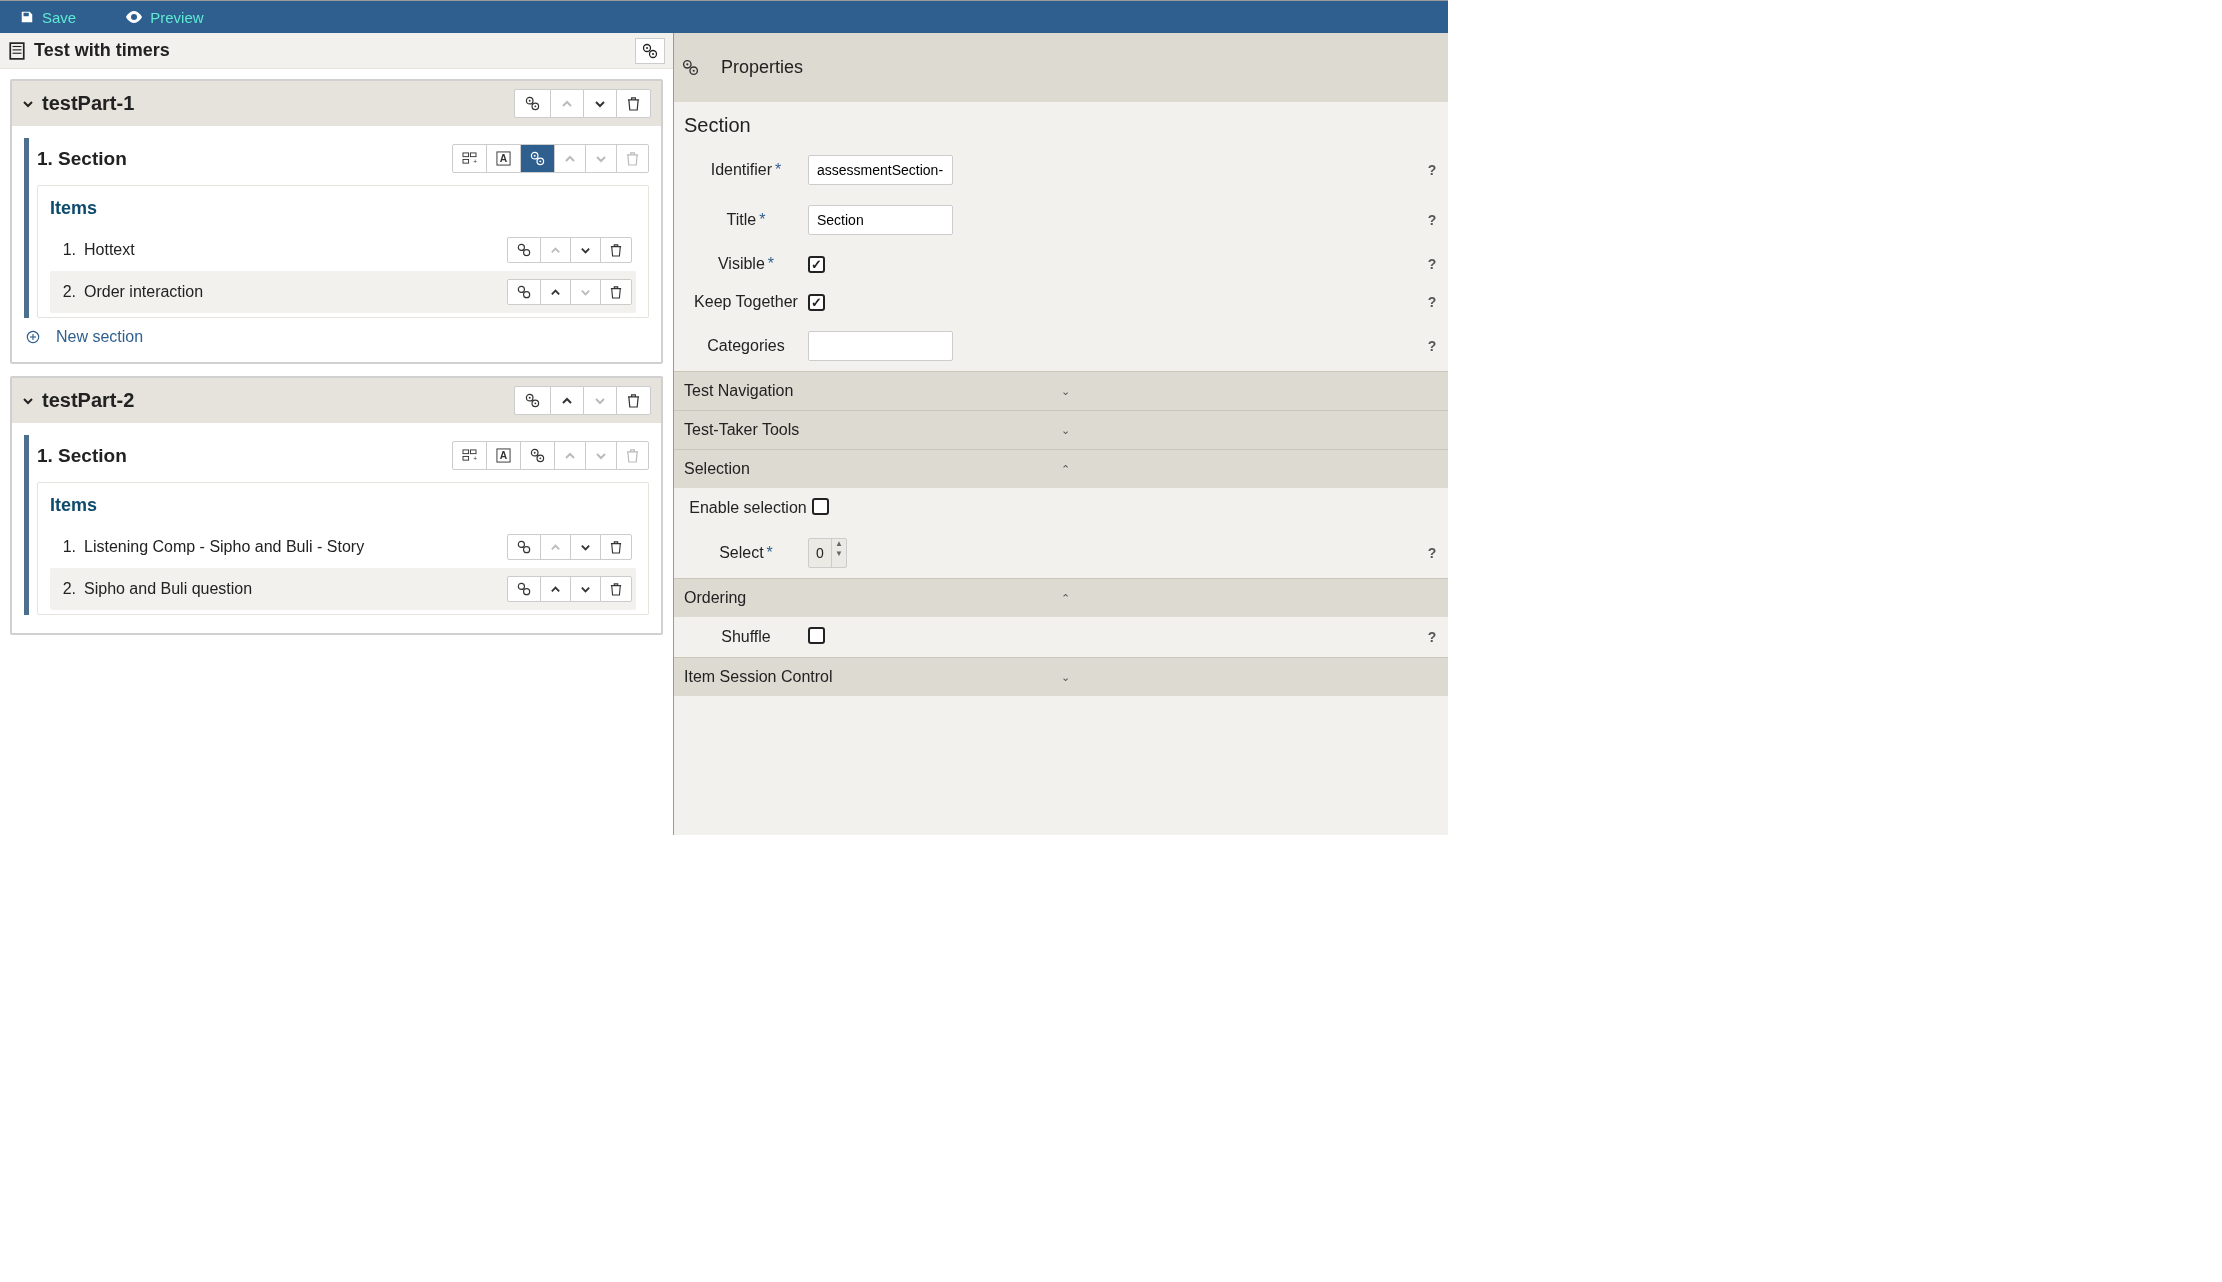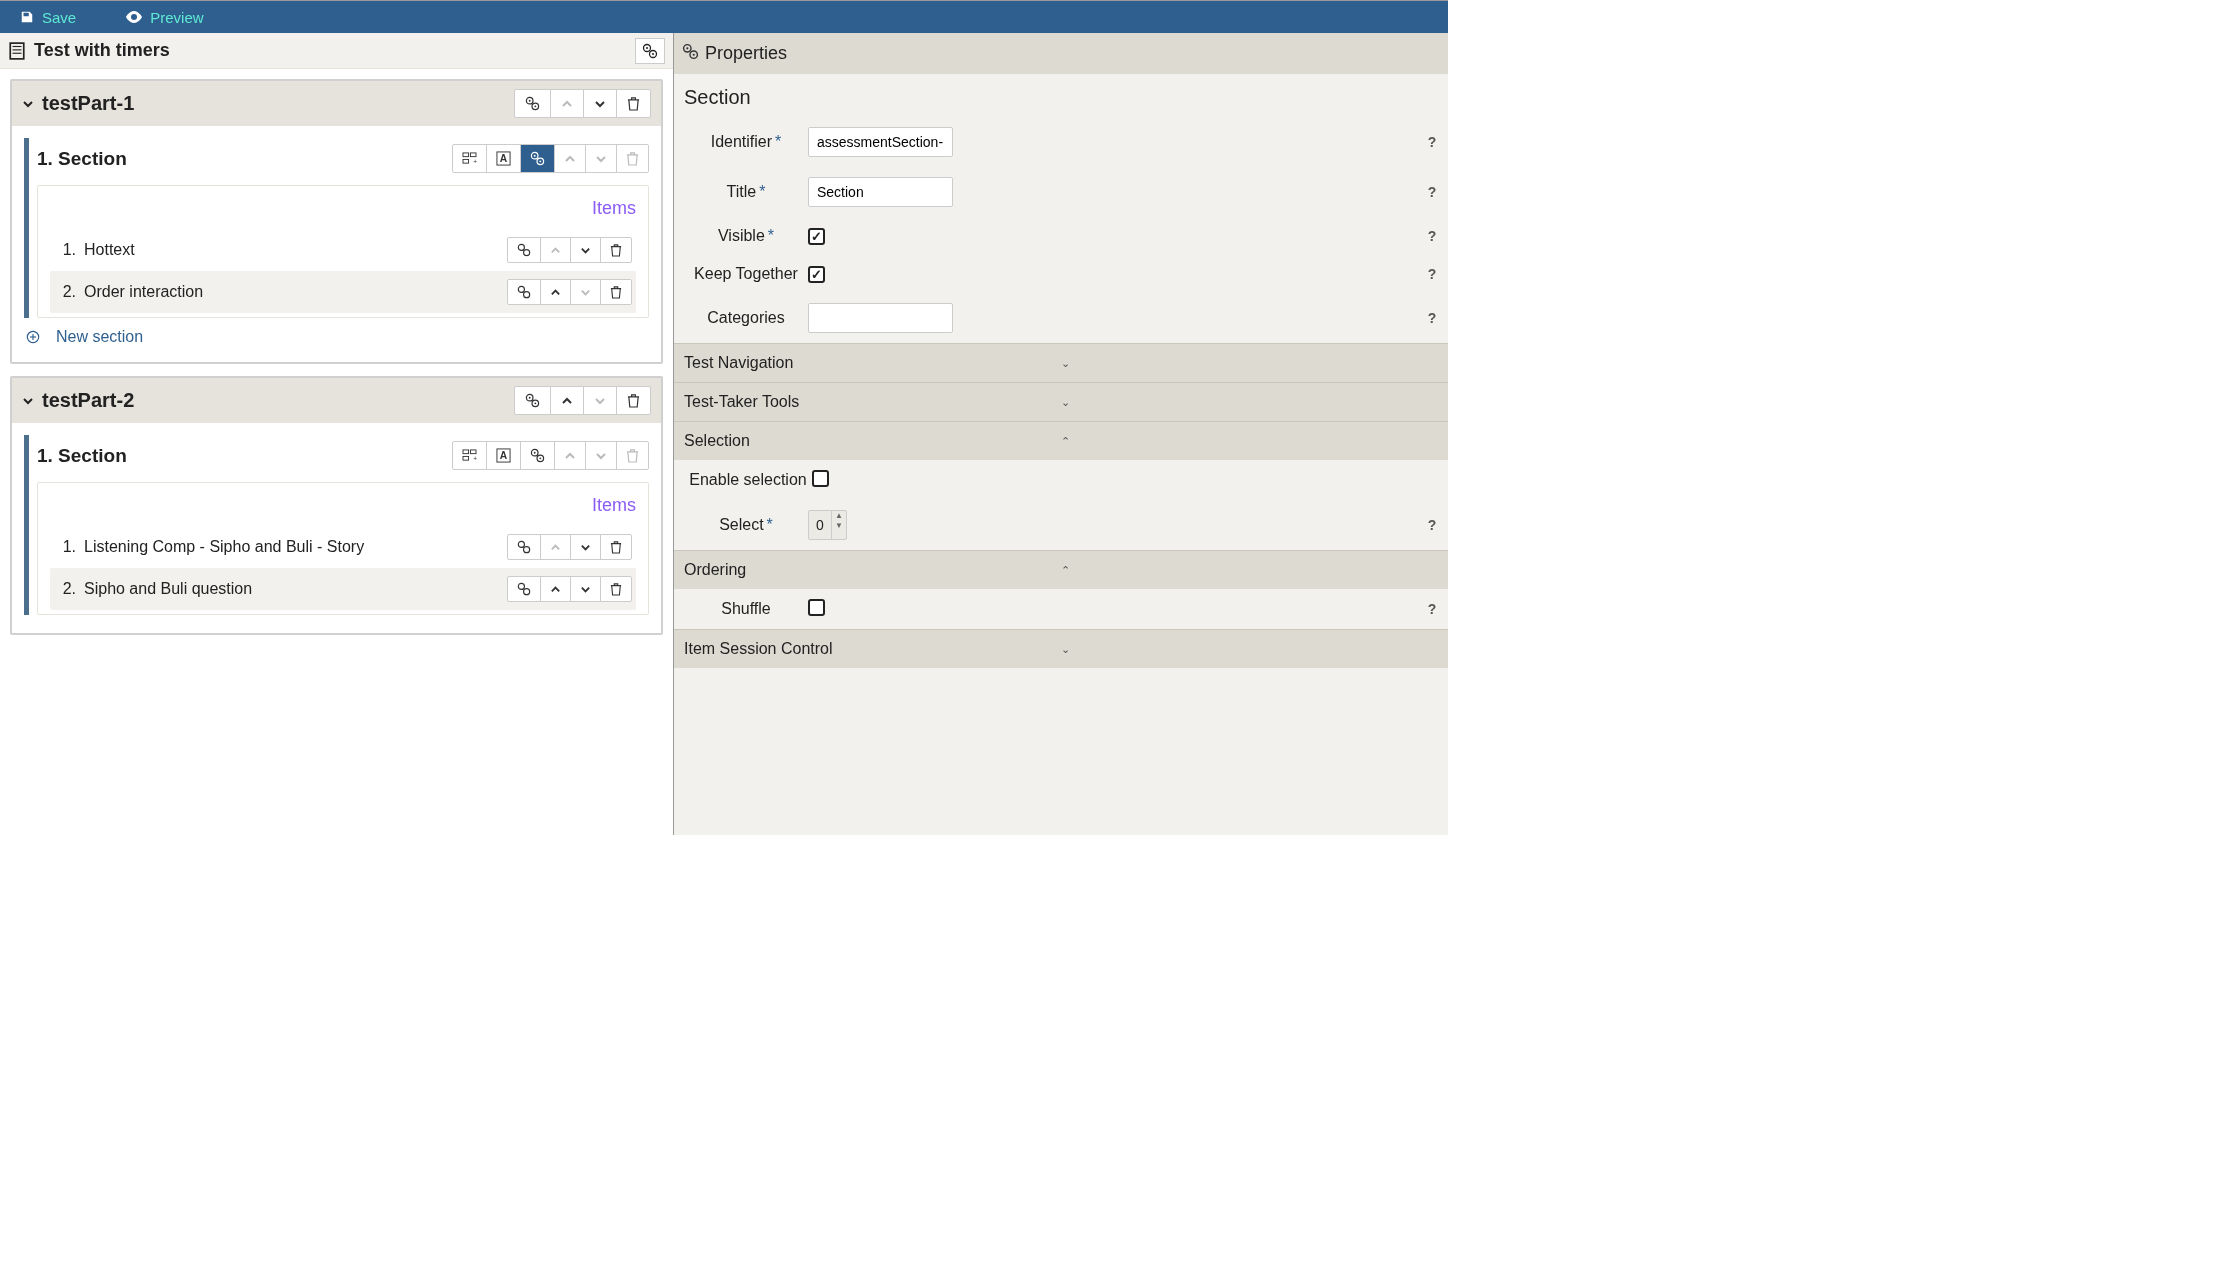--- a/index.html
+++ b/index.html
@@ -24,32 +24,32 @@
 .testpart-body { padding: 12px; background: #fff; }
 .section { border-left: 5px solid #4d6f8e; padding-left: 8px; margin-bottom: 6px; }
 .section-header { display: flex; align-items: center; padding: 6px 0; }
 .section-header h3 { font-size: 19px; font-weight: bold; flex: 1; }
 .secactions { display: flex; border: 1px solid #ccc; border-radius: 2px; background: #fff; }
 .secactions .sact { padding: 6px 9px; border-right: 1px solid #ccc; cursor: pointer; display: flex; align-items: center; justify-content: center; min-width: 24px; }
 .secactions .sact:last-child { border-right: none; }
 .secactions .sact.disabled { color: #bbb; cursor: default; }
 .secactions .sact.active { background: #2e5f8e; color: #fff; }
 .itemsbox { border: 1px solid #e6e3dc; border-radius: 2px; margin-top: 6px; padding: 12px 12px 4px 12px; }
-.itemsbox h4 { font-size: 18px; font-weight: normal; color: #8b5cf6; margin-bottom: 10px; text-align: right; }
+.itemsbox h4 { font-size: 18px; font-weight: bold; color: #0c4a6e; margin-bottom: 10px; }
 .itemrow { display: flex; align-items: center; padding: 8px 4px; border-radius: 2px; }
 .itemrow.alt { background: #f3f1ee; }
 .itemrow .num { width: 22px; text-align: right; margin-right: 8px; font-size: 16px; }
 .itemrow .itxt { flex: 1; font-size: 16px; }
 .itemactions { display: flex; border: 1px solid #ccc; background: #fff; border-radius: 2px; }
 .itemactions .iact { padding: 5px 9px; border-right: 1px solid #ccc; cursor: pointer; display: flex; align-items: center; justify-content: center; min-width: 24px; }
 .itemactions .iact:last-child { border-right: none; }
 .itemactions .iact.disabled { color: #bbb; cursor: default; }
 .newsection { display: flex; align-items: center; gap: 16px; color: #2e5f8e; font-size: 16px; cursor: pointer; padding: 4px 2px; }
 .right { flex: 1; background: #f3f1ee; overflow-y: auto; display: flex; flex-direction: column; }
-.propheader { display: flex; align-items: flex-start; background: #dddad2; padding: 10px 8px; gap: 6px; }
+.propheader { display: flex; align-items: center; background: #dddad2; padding: 24px 8px; gap: 22px; }
 .propheader h2 { font-size: 18px; font-weight: normal; }
 .section-title-right { font-size: 20px; padding: 12px 10px 8px 10px; }
 .proprow { display: flex; align-items: center; padding: 10px 10px; }
 .proprow .lbl { width: 124px; font-size: 16px; text-align: center; }
 .proprow .req { color: #2e5f8e; margin-left: 3px; }
 .proprow .ctrl { flex: 1; }
 .proprow input[type=text] { width: 145px; padding: 6px 8px; border: 1px solid #ccc; border-radius: 2px; font-size: 14px; background: #fff; }
 .proprow .help { width: 12px; text-align: center; font-weight: bold; color: #555; cursor: pointer; }
 .checkbox { width: 17px; height: 17px; border: 2px solid #222; border-radius: 3px; display: inline-flex; align-items: center; justify-content: center; cursor: pointer; background: #fff; }
 .checkbox.checked::after { content: "✓"; font-size: 13px; font-weight: bold; color: #222; }

